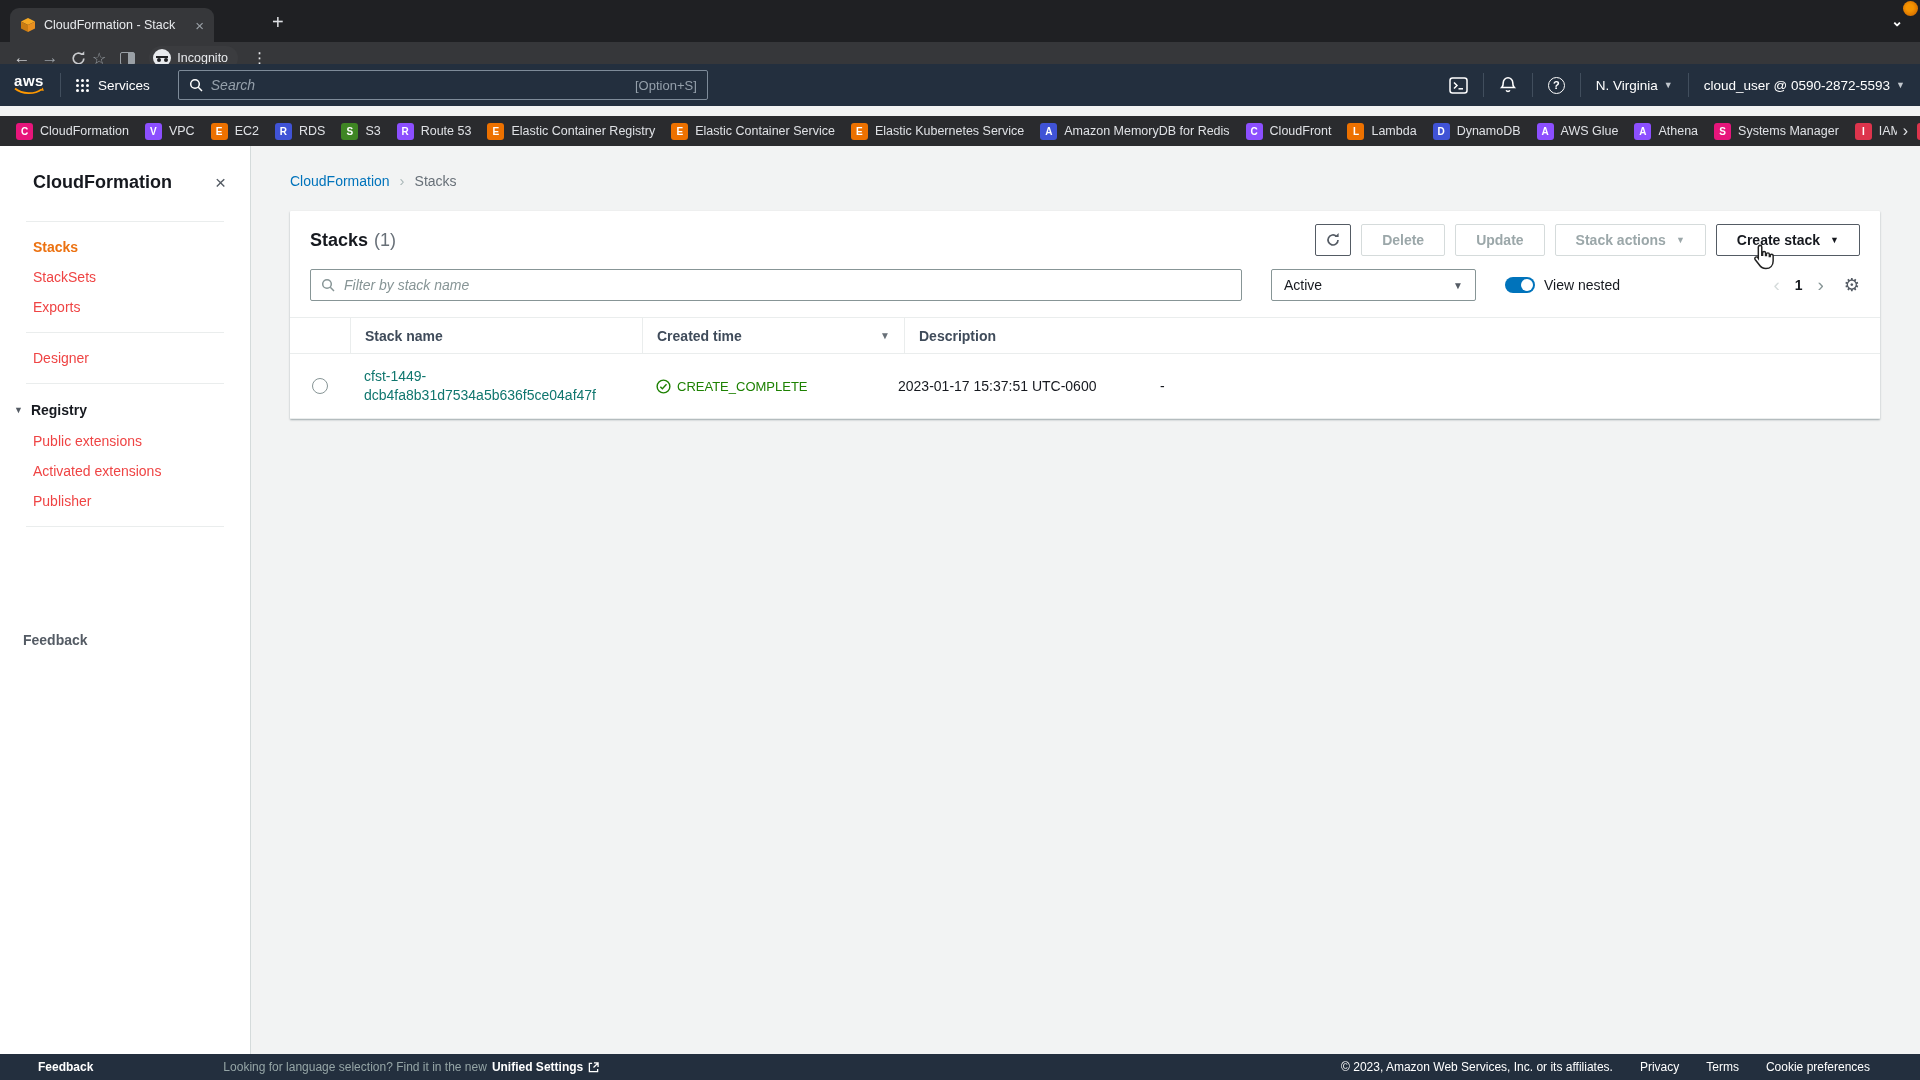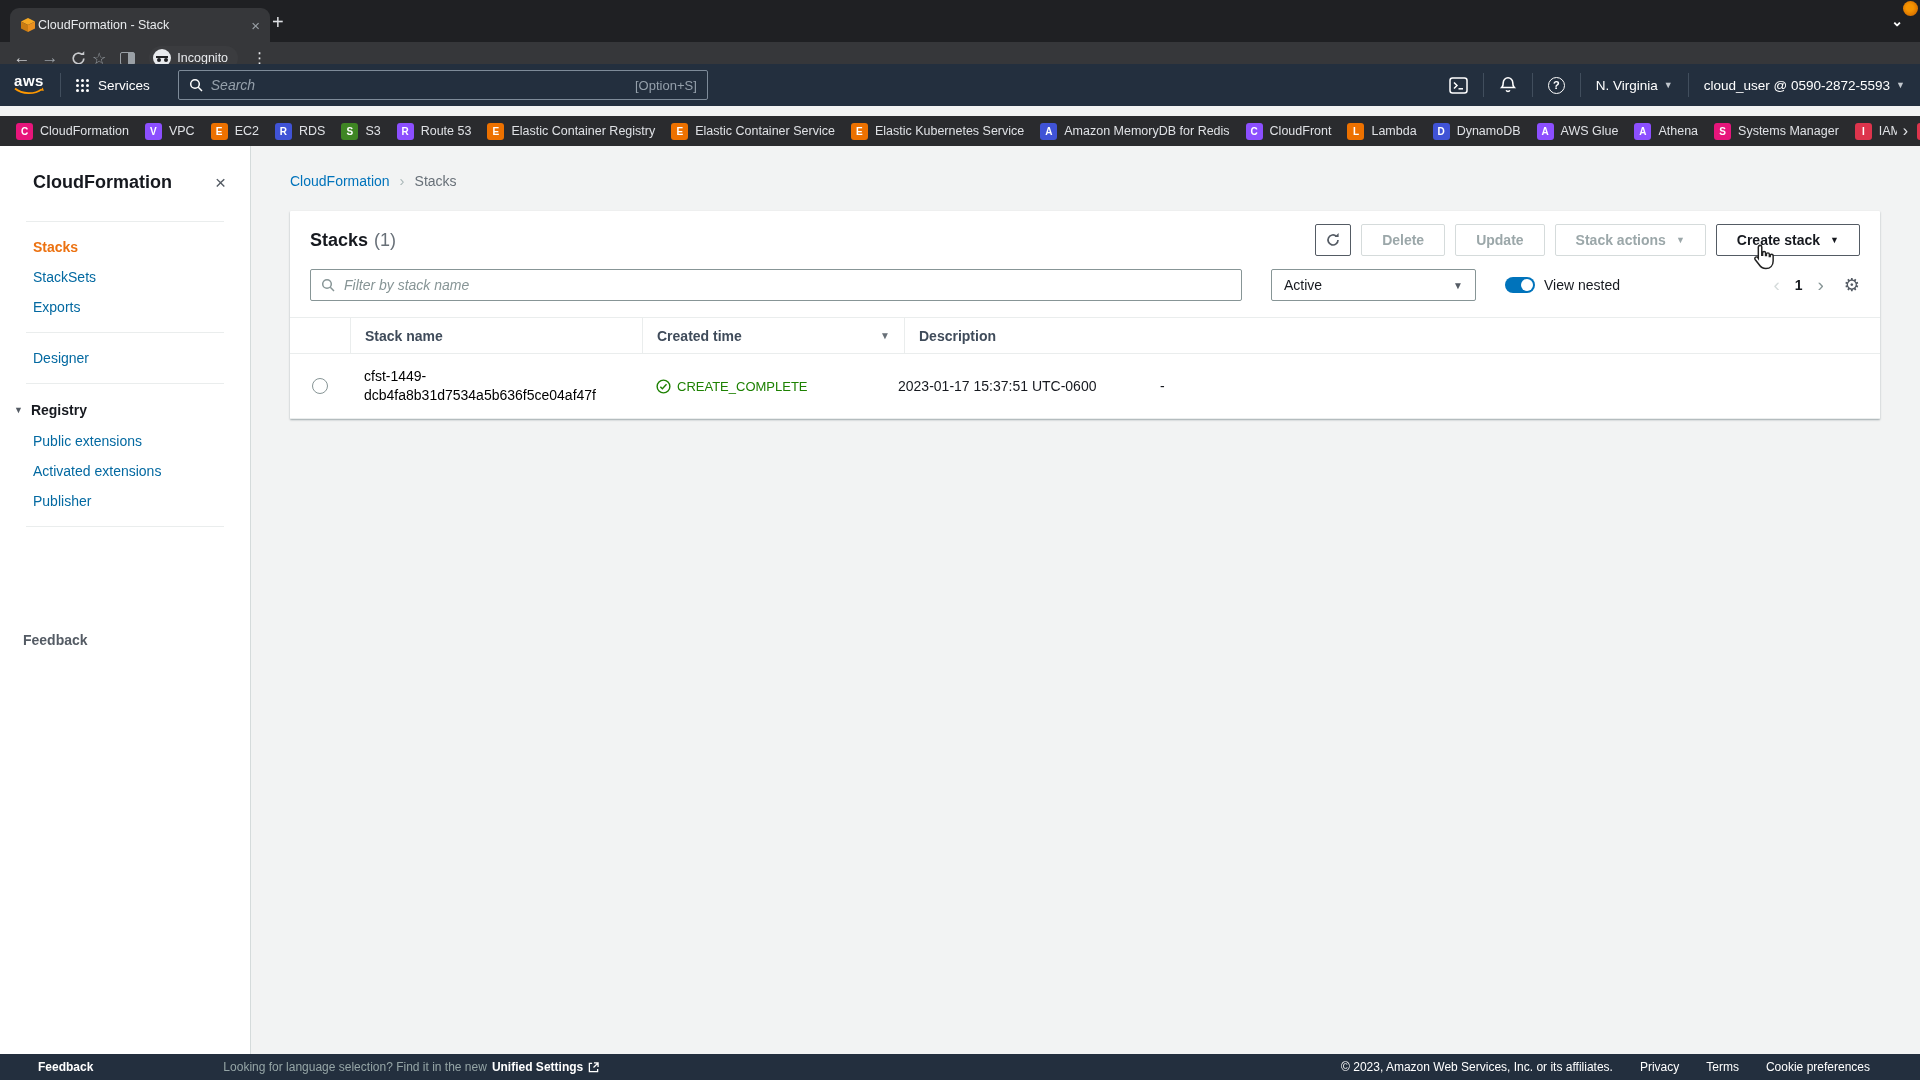--- a/index.html
+++ b/index.html
@@ -2,22 +2,22 @@
 <html><head>
 <meta charset="utf-8">
 <style>
   * { margin:0; padding:0; box-sizing:border-box; }
   html,body { width:1920px; height:1080px; background:#000; }
   body { font-family:"Liberation Sans", sans-serif; }
   .screen { position:relative; width:1920px; height:1080px; overflow:hidden; background:#f2f3f3; }
 
   
   .tabstrip { position:absolute; top:0; left:0; right:0; height:42px; background:#1f2023; }
-  .tab { position:absolute; left:10px; top:8px; width:260px; height:34px; background:#36373a;
-         border-radius:9px 9px 0 0; display:flex; align-items:center; padding:8px 10px; gap:2px; }
+  .tab { position:absolute; left:10px; top:8px; width:204px; height:34px; background:#36373a;
+         border-radius:9px 9px 0 0; display:flex; align-items:center; padding:8px 10px; gap:8px; }
   .tab-title { color:#e8eaed; font-size:12.5px; flex:1; white-space:nowrap; overflow:hidden; }
   .tab-close { color:#9aa0a6; font-size:15px; line-height:1; cursor:default; }
   .newtab { position:absolute; left:272px; top:11px; color:#dfe1e5; font-size:20px; font-weight:400; }
   .rec-dot { position:absolute; right:2px; top:1px; width:15px; height:15px; border-radius:50%;
              background:radial-gradient(circle at 45% 45%, #f59300 30%, #c25a00 100%); }
   .rec-chevron { position:absolute; right:17px; top:13px; color:#fff; font-size:14px; font-weight:bold; }
 
   .toolbar { position:absolute; top:42px; left:0; right:0; height:32px; background:#36373a;
              display:flex; align-items:center; padding:0 8px; }
   .nav-ic { color:#c8cacd; font-size:17px; width:28px; text-align:center; }
@@ -67,21 +67,21 @@
 
   
   .content { position:absolute; top:146px; left:0; right:0; bottom:26px; display:flex; background:#f2f3f3; }
 
   .sidebar { width:251px; background:#fff; border-right:1px solid #d5dbdb; position:relative;
              font-size:14px; color:#545b64; flex:0 0 auto; }
   .sb-head { display:flex; align-items:center; padding:26px 24px 18px 33px; }
   .sb-title { font-size:18px; font-weight:bold; color:#16191f; flex:1; }
   .sb-close { color:#545b64; font-size:19px; line-height:1; }
   .sb-divider { border-top:1px solid #eaeded; margin:10px 26px; }
-  .sb-item { padding:7px 0 7px 33px; color:#0369a1; }
+  .sb-item { padding:7px 0 7px 33px; color:#ef4444; }
   .sb-item.active { color:#ec7211; font-weight:bold; }
   .sb-section { display:flex; align-items:center; gap:8px; padding:8px 0 8px 14px;
                 font-weight:bold; color:#16191f; }
   .sb-tri { font-size:9px; color:#545b64; }
   .sb-feedback { position:absolute; top:486px; left:23px; font-weight:bold; color:#545b64; }
 
   .main { flex:1; padding:0 40px 0 39px; }
   .breadcrumb { margin-top:26px; font-size:14px; display:flex; align-items:center; gap:10px; }
   .bc-link { color:#0073bb; }
   .bc-sep { color:#aab7b8; font-size:15px; }
@@ -123,21 +123,21 @@
   .thead .th { height:35px; border-left:1px solid #eaeded; }
   .thead .th.c0 { border-left:none; }
   .c0 { width:60px; justify-content:center; }
   .c1 { width:292px; }
   .c2 { width:242px; }
   .c3 { width:262px; }
   .c4 { flex:1; }
   .th-filter { margin-left:auto; font-size:10px; color:#687078; }
   .trow { display:flex; align-items:center; min-height:65px; border-bottom:1px solid #eaeded; font-size:14px; color:#16191f; }
   .radio { width:16px; height:16px; border-radius:50%; border:1px solid #879596; background:#fff; }
-  .stack-link { color:#000000; line-height:1.35; word-break:break-all; }
+  .stack-link { color:#0f766e; line-height:1.35; word-break:break-all; }
   .status-ok { display:flex; align-items:center; gap:6px; color:#1d8102; font-size:13px; }
 
   
   .footer { position:absolute; bottom:0; left:0; right:0; height:26px; background:#232f3e;
             display:flex; align-items:center; font-size:12px; color:#fff; padding:0 50px 0 38px; }
   .ft-feedback { font-weight:bold; }
   .ft-lang { margin-left:130px; color:#95a5a6; display:flex; align-items:center; gap:5px; }
   .ft-unified { color:#fff; font-weight:bold; }
   .ft-right { margin-left:auto; display:flex; align-items:center; gap:27px; }
   .ft-copy { color:#fff; }

